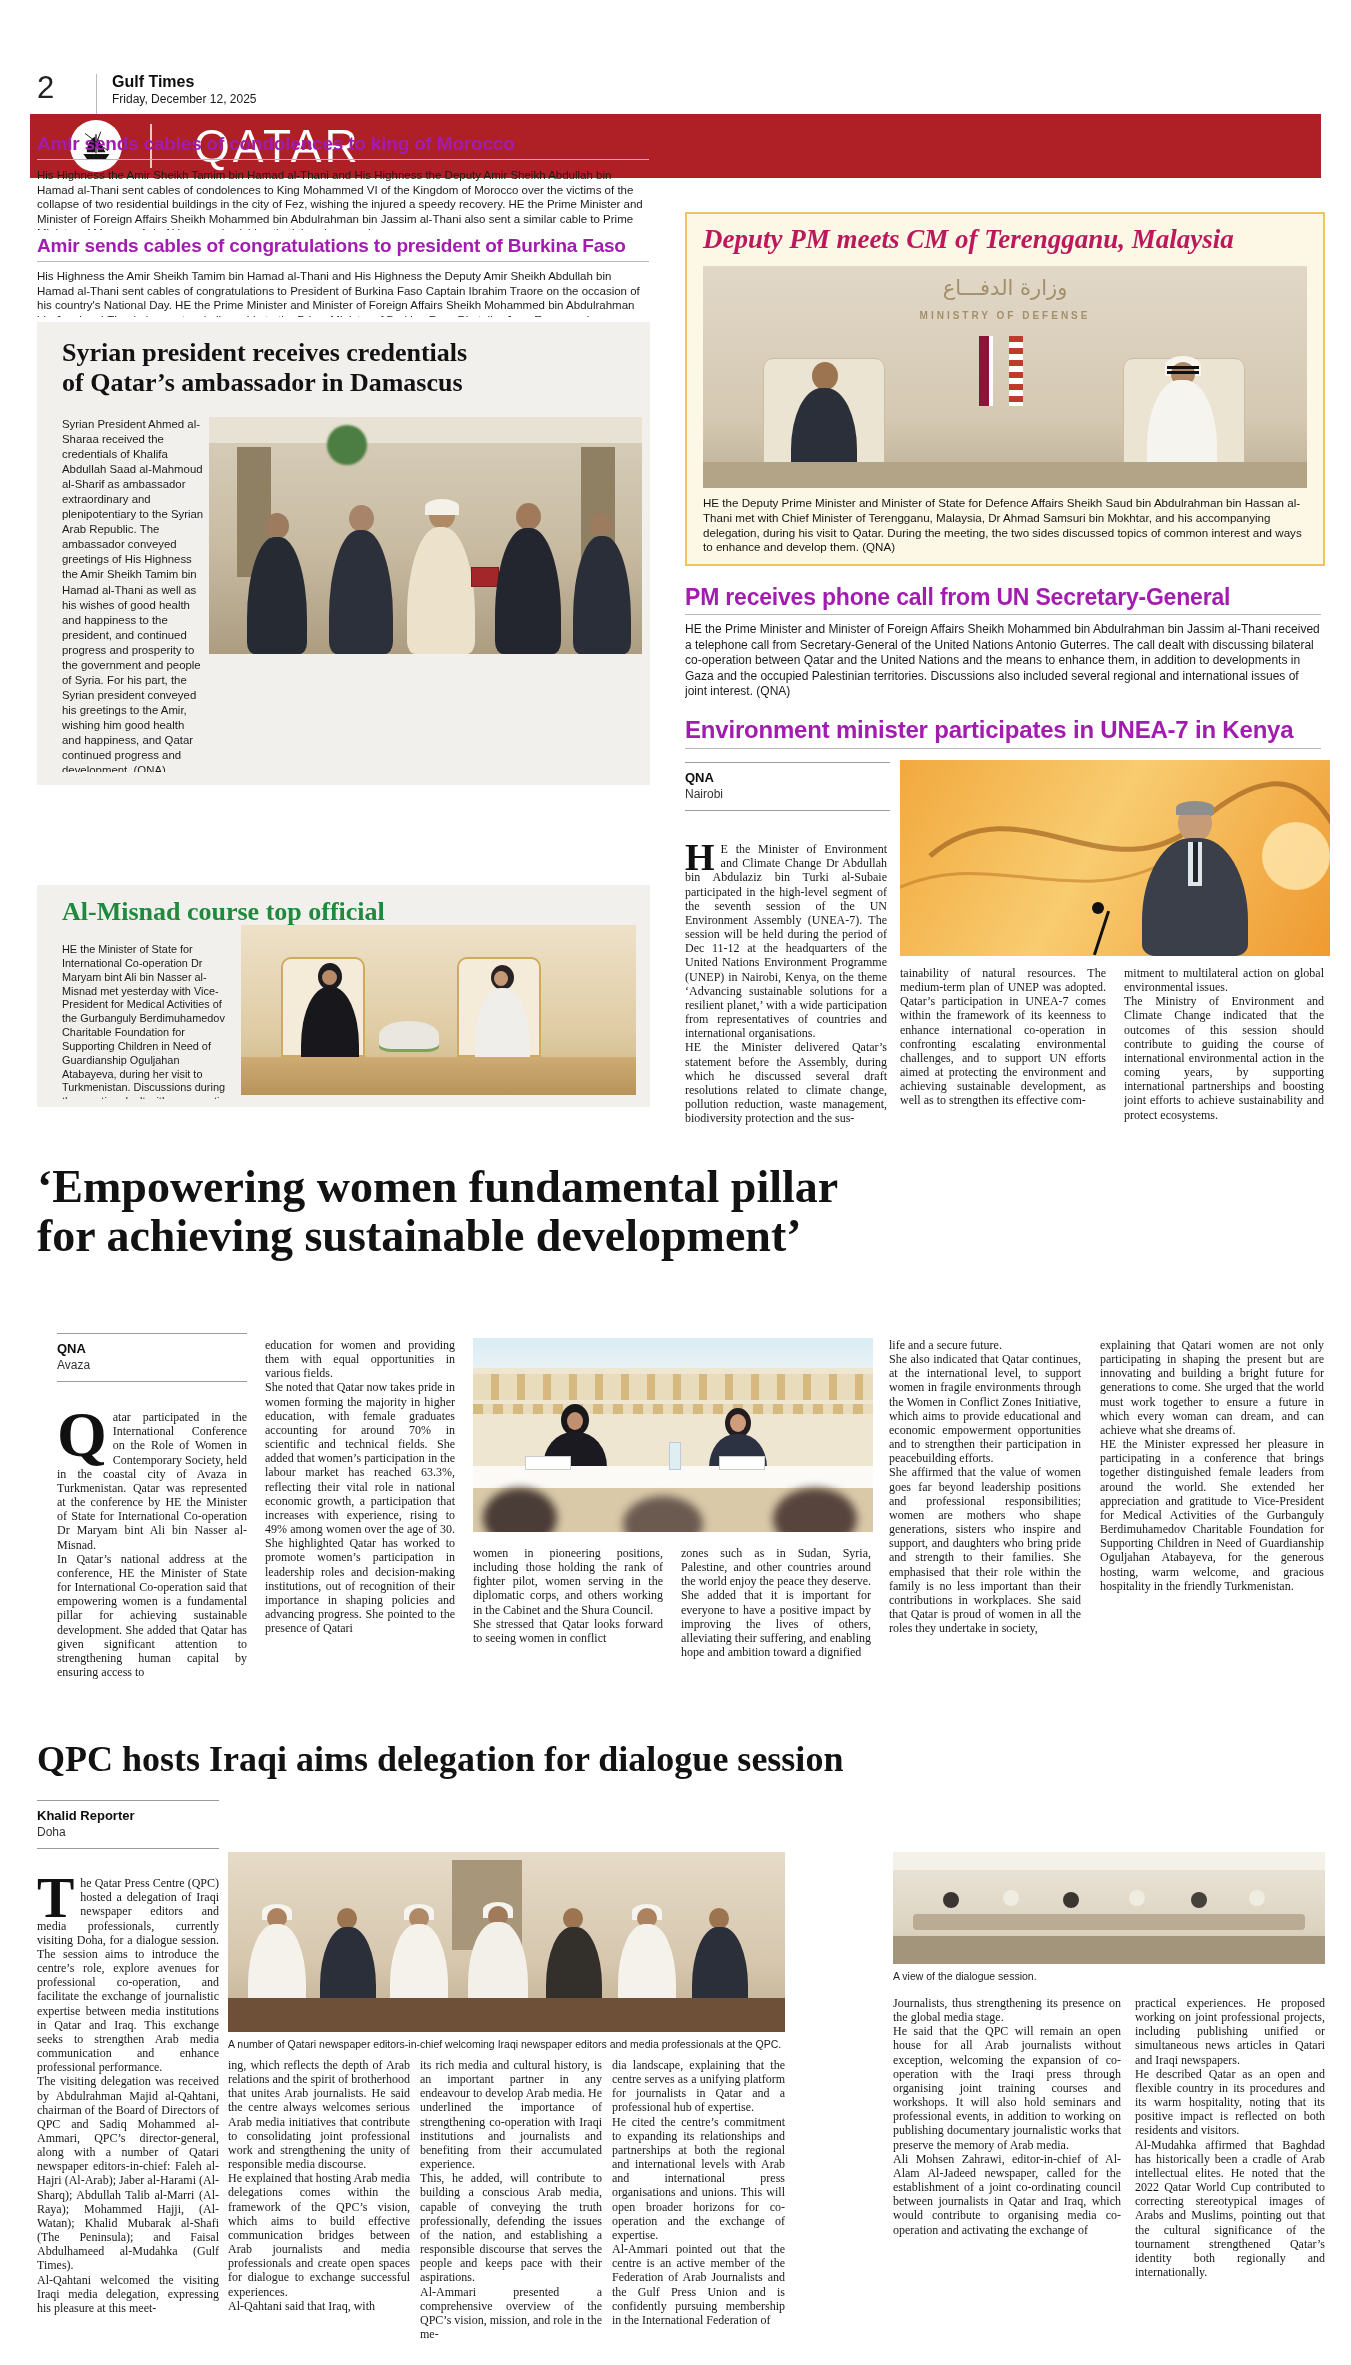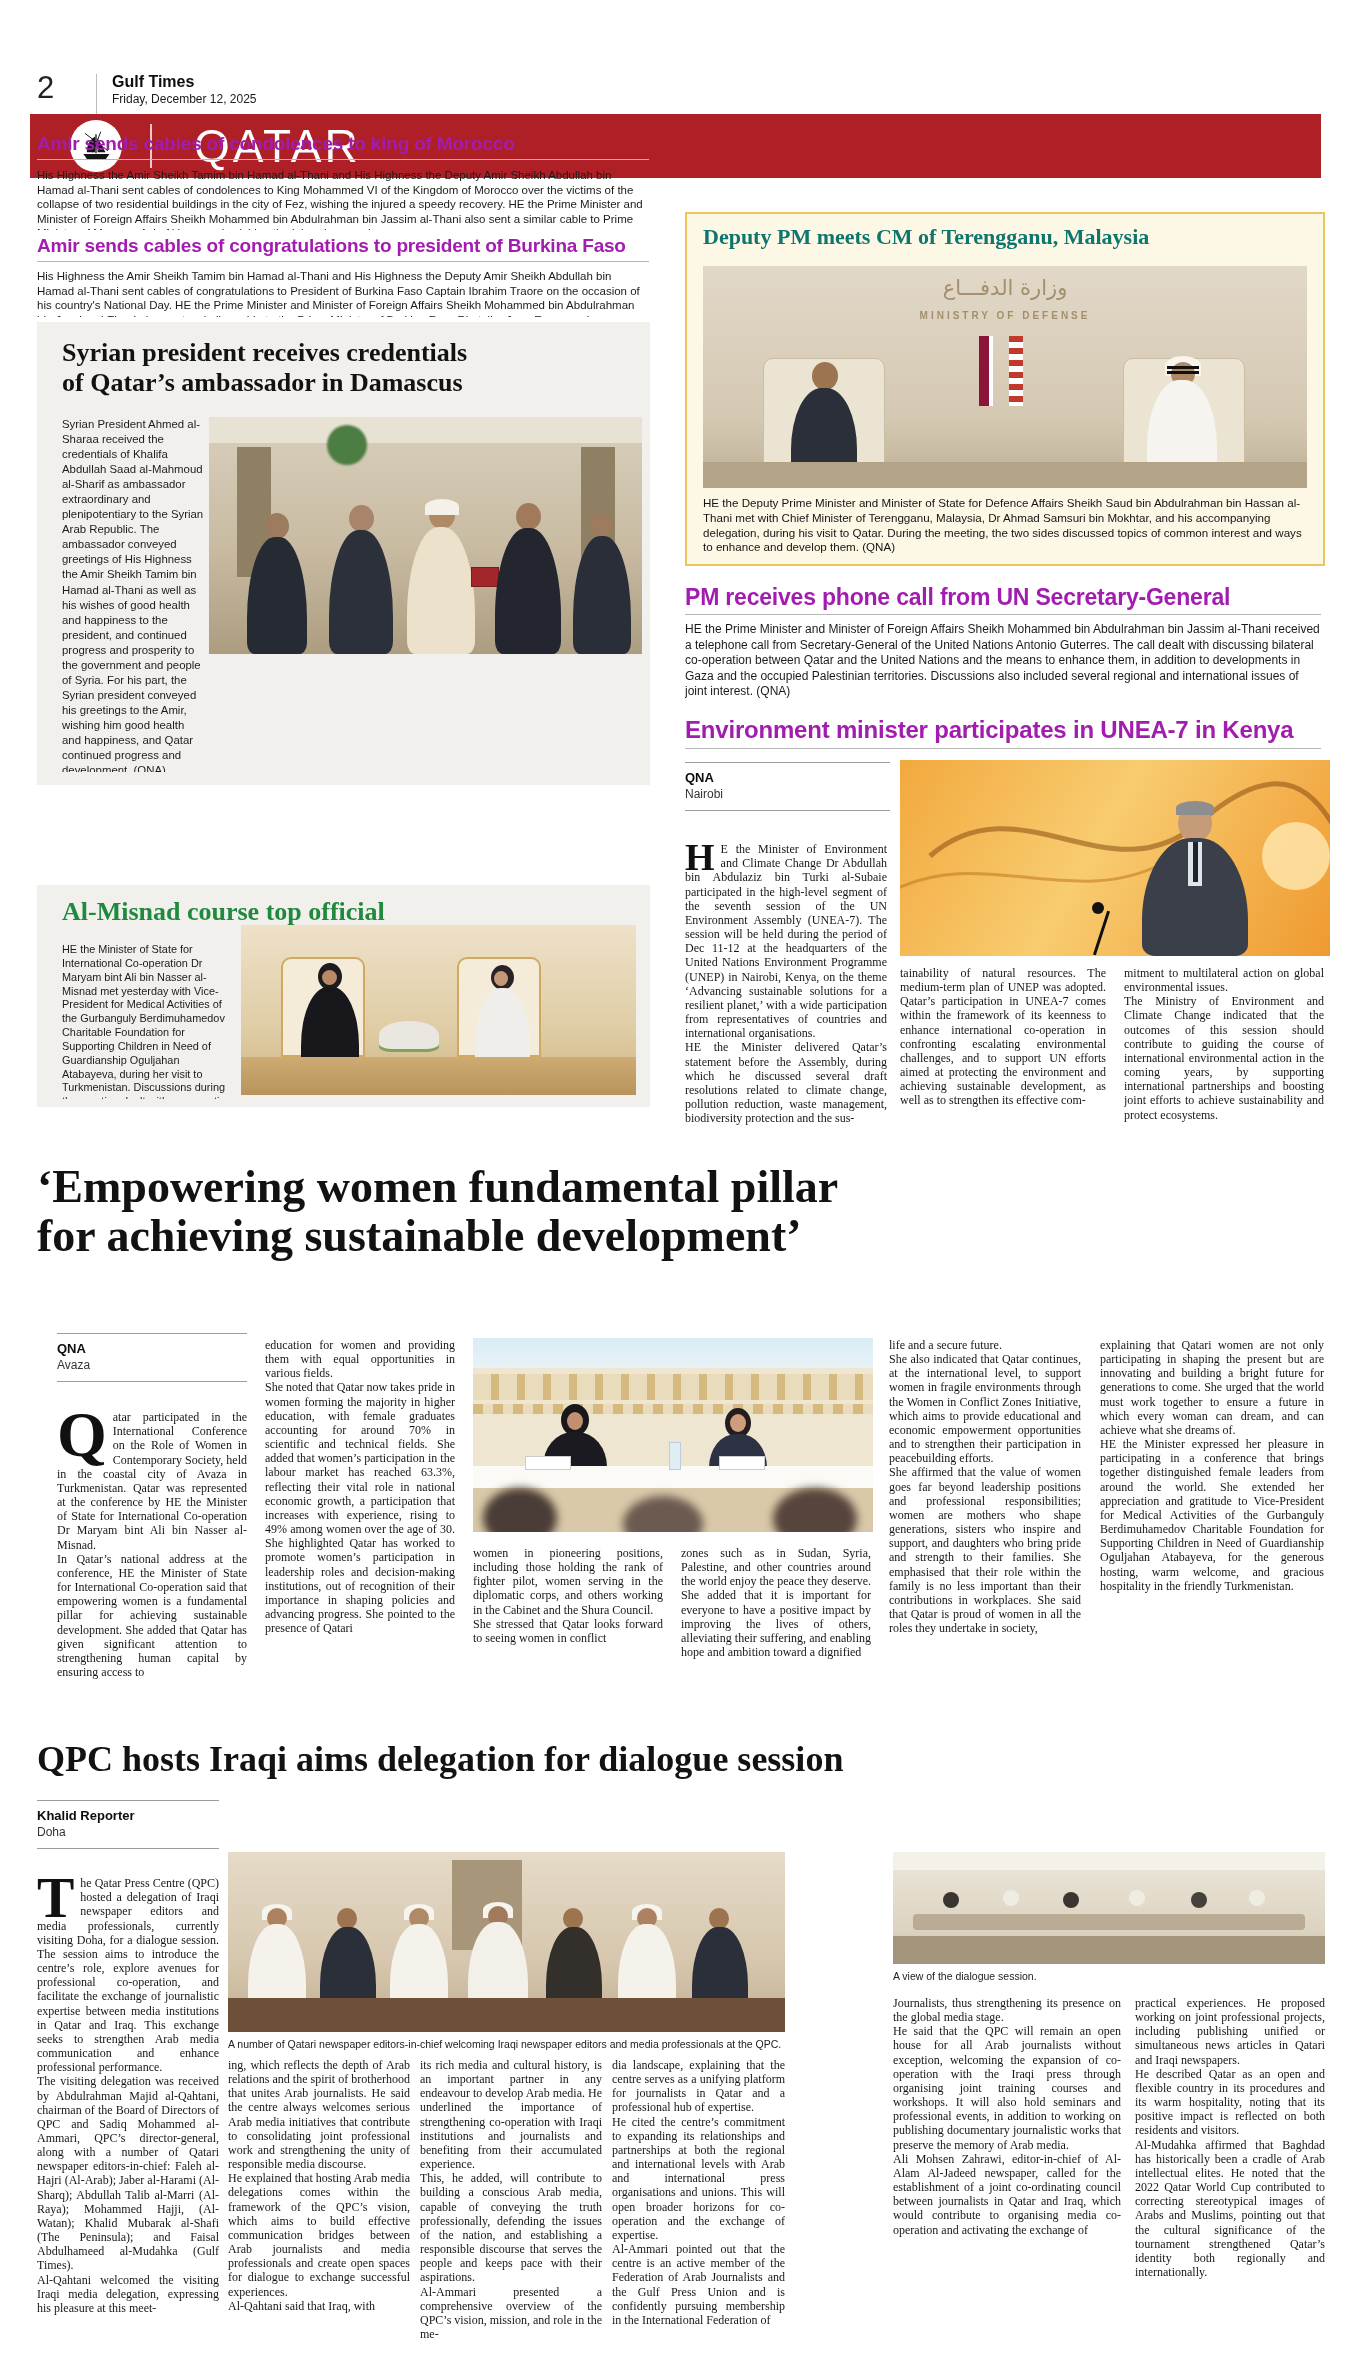--- a/index.html
+++ b/index.html
@@ -111,21 +111,21 @@
         <div class="head" style="left:18px;top:0;width:23px;height:25px;background:#2a2326;"></div>
         <div class="abs" style="left:21px;top:6px;width:14px;height:15px;border-radius:50%;background:#c59876;"></div>
         <div class="torso" style="left:2px;top:23px;width:55px;height:83px;background:#efeeea;"></div>
       </div>
       <div class="abs" style="left:138px;top:96px;width:60px;height:28px;border-radius:50% 50% 20% 20%;background:#e9e7df;box-shadow:0 3px 0 #7fa35c;"></div>
       <div class="abs" style="left:0;top:132px;width:100%;height:38px;background:linear-gradient(180deg,#cdab72,#b8945c);"></div>
     </div>
   </div>
 
   <div class="abs" style="left:685px;top:212px;width:636px;height:350px;background:#fdf7e6;border:2px solid #eec45c;">
-    <div class="serifh" style="position:absolute;left:16px;top:10px;font-size:22px;color:#0f766e;">Deputy PM meets CM of Terengganu, Malaysia</div>
+    <div class="serifh" style="position:absolute;left:16px;top:10px;font-size:27px;color:#be185d;font-style:italic;">Deputy PM meets CM of Terengganu, Malaysia</div>
     <div class="photo" style="left:16px;top:52px;width:604px;height:222px;background:linear-gradient(180deg,#e2d8c8 0%,#d4c8b2 70%,#bcae94 100%);">
       <div class="abs" style="left:0;top:0;width:100%;height:100%;">
         <div style="position:absolute;left:0;right:0;top:10px;text-align:center;font-size:21px;color:#a2906c;font-family:'DejaVu Sans',sans-serif;">وزارة الدفـــاع</div>
         <div style="position:absolute;left:0;right:0;top:44px;text-align:center;font-size:10px;letter-spacing:3px;color:#a2906c;font-weight:bold;">MINISTRY OF DEFENSE</div>
       </div>
       <div class="abs" style="left:276px;top:70px;width:14px;height:70px;background:linear-gradient(90deg,#8a1538 70%,#fff 70%);"></div>
       <div class="abs" style="left:306px;top:70px;width:14px;height:70px;background:repeating-linear-gradient(180deg,#c0392b 0 6px,#fff 6px 12px);"></div>
       <div class="chairback" style="left:60px;top:92px;width:120px;height:110px;background:#ece4d2;border:1px solid #c9bda2;"></div>
       <div class="chairback" style="left:420px;top:92px;width:120px;height:110px;background:#ece4d2;border:1px solid #c9bda2;"></div>
       <div class="fig" style="left:86px;top:96px;width:72px;height:116px;">

